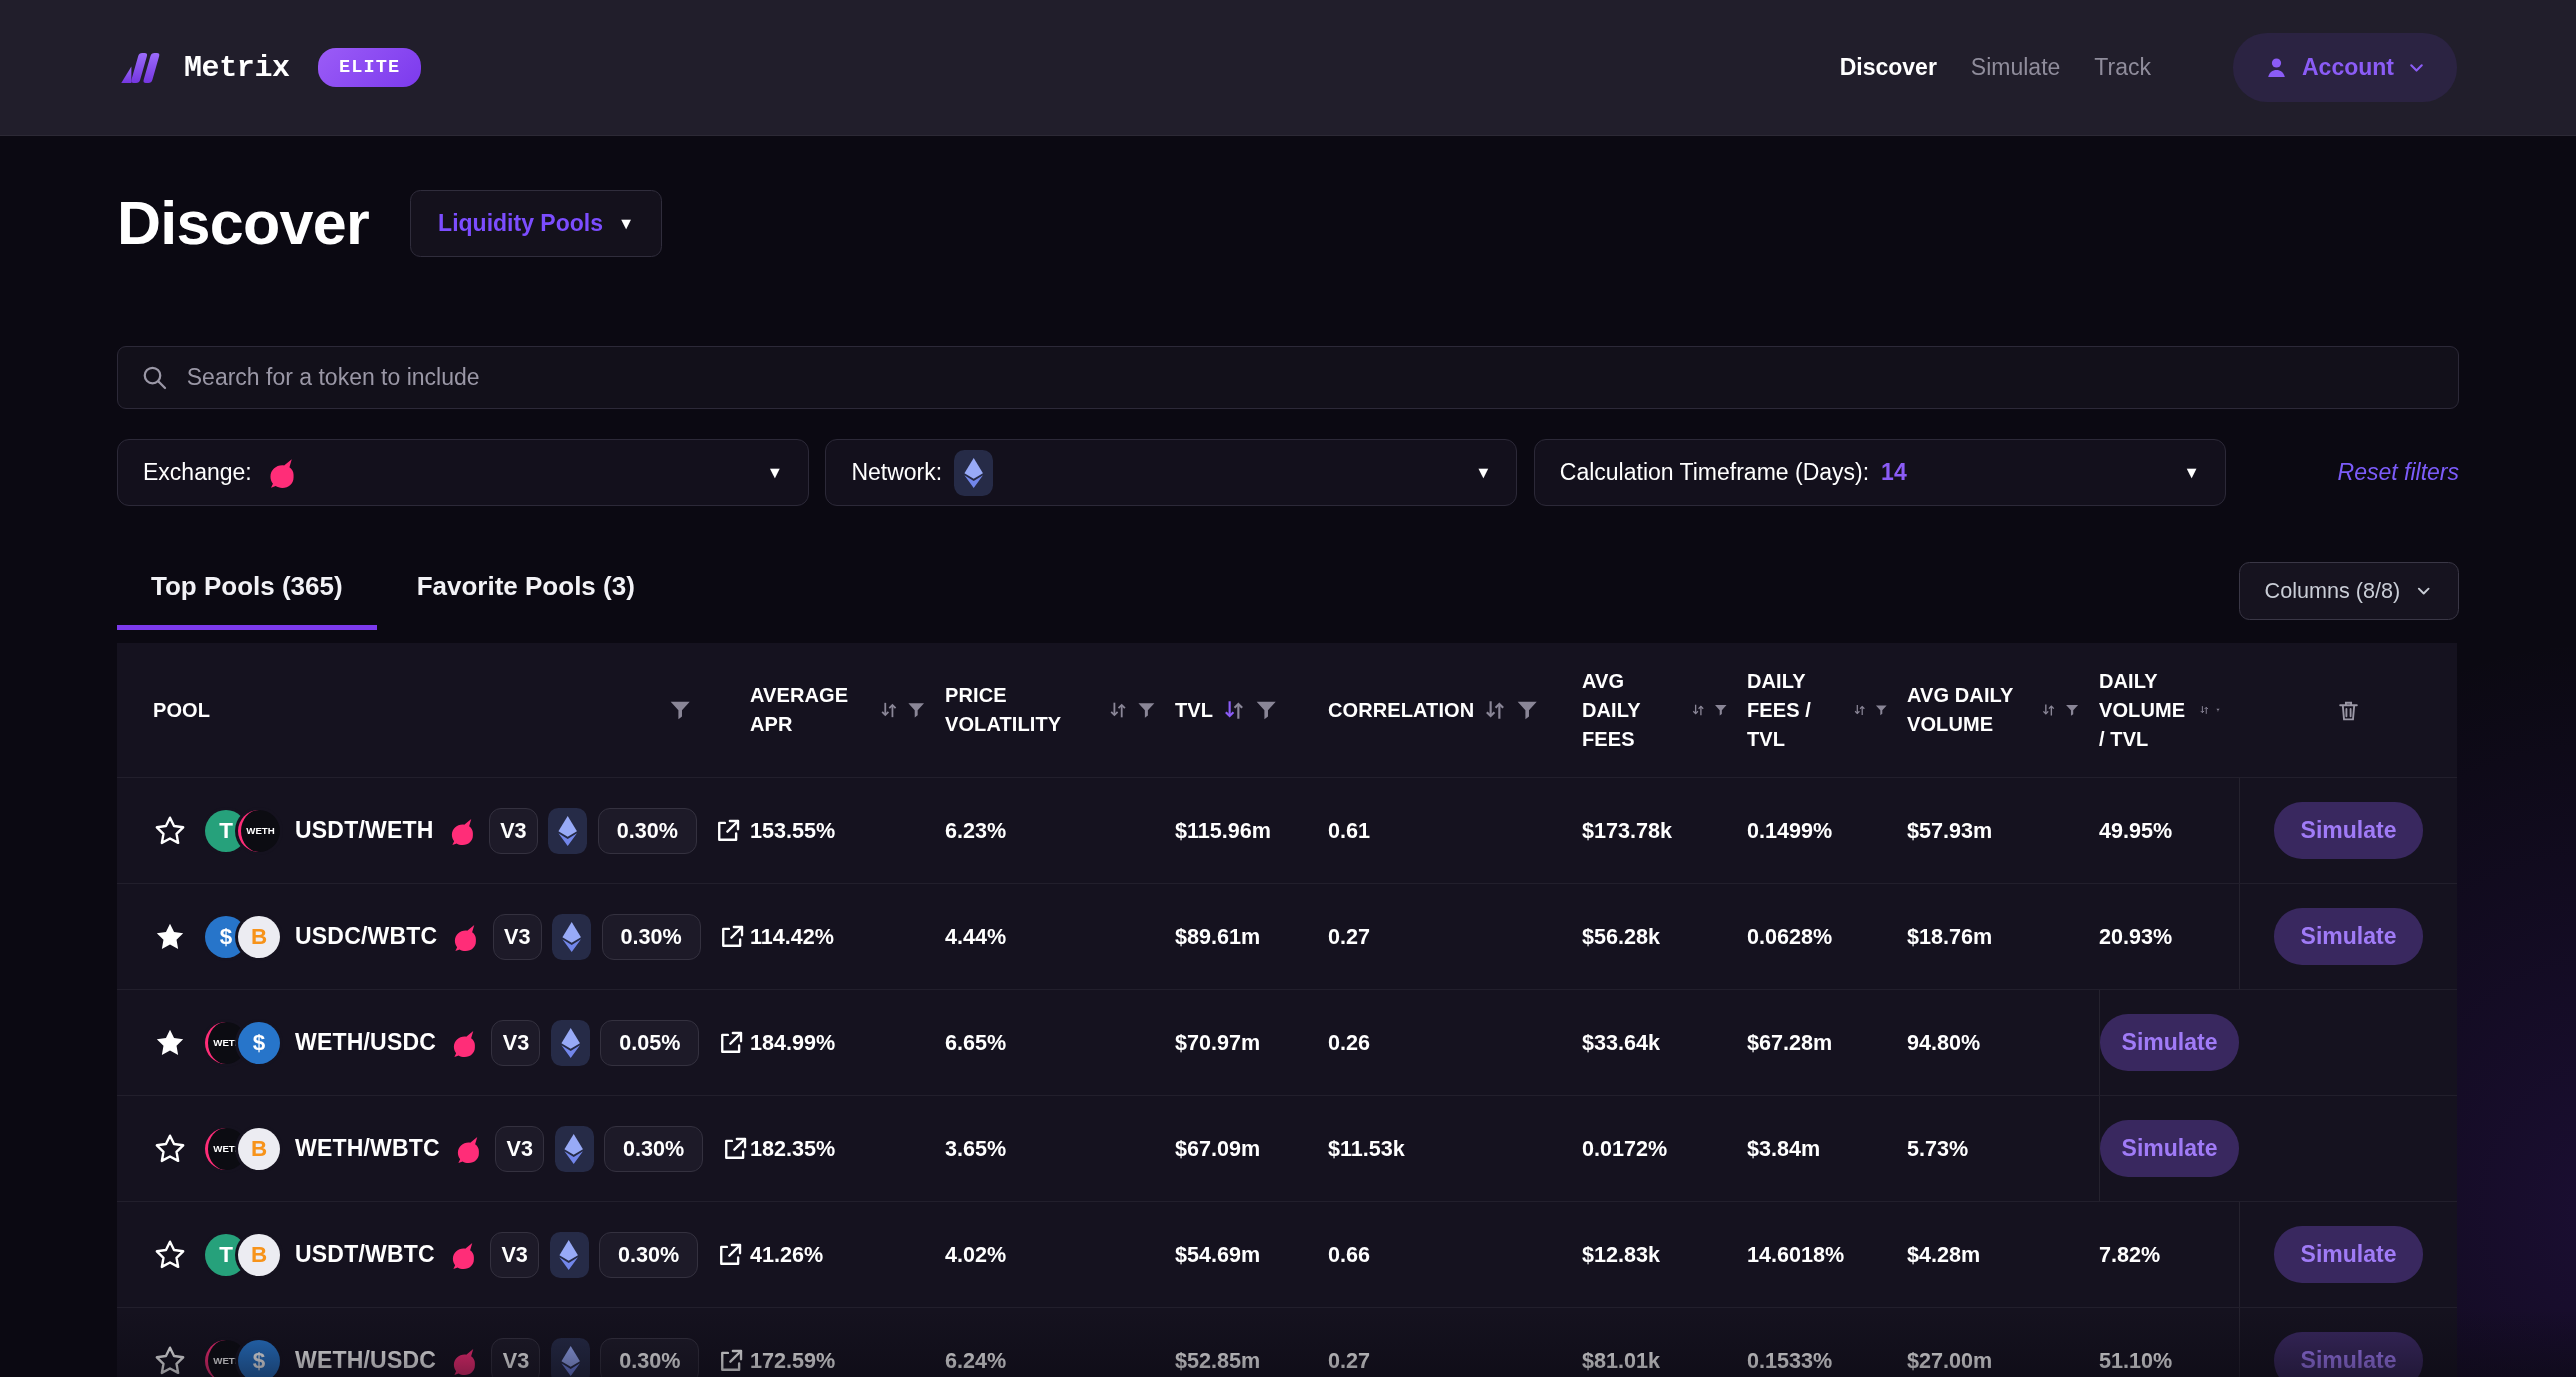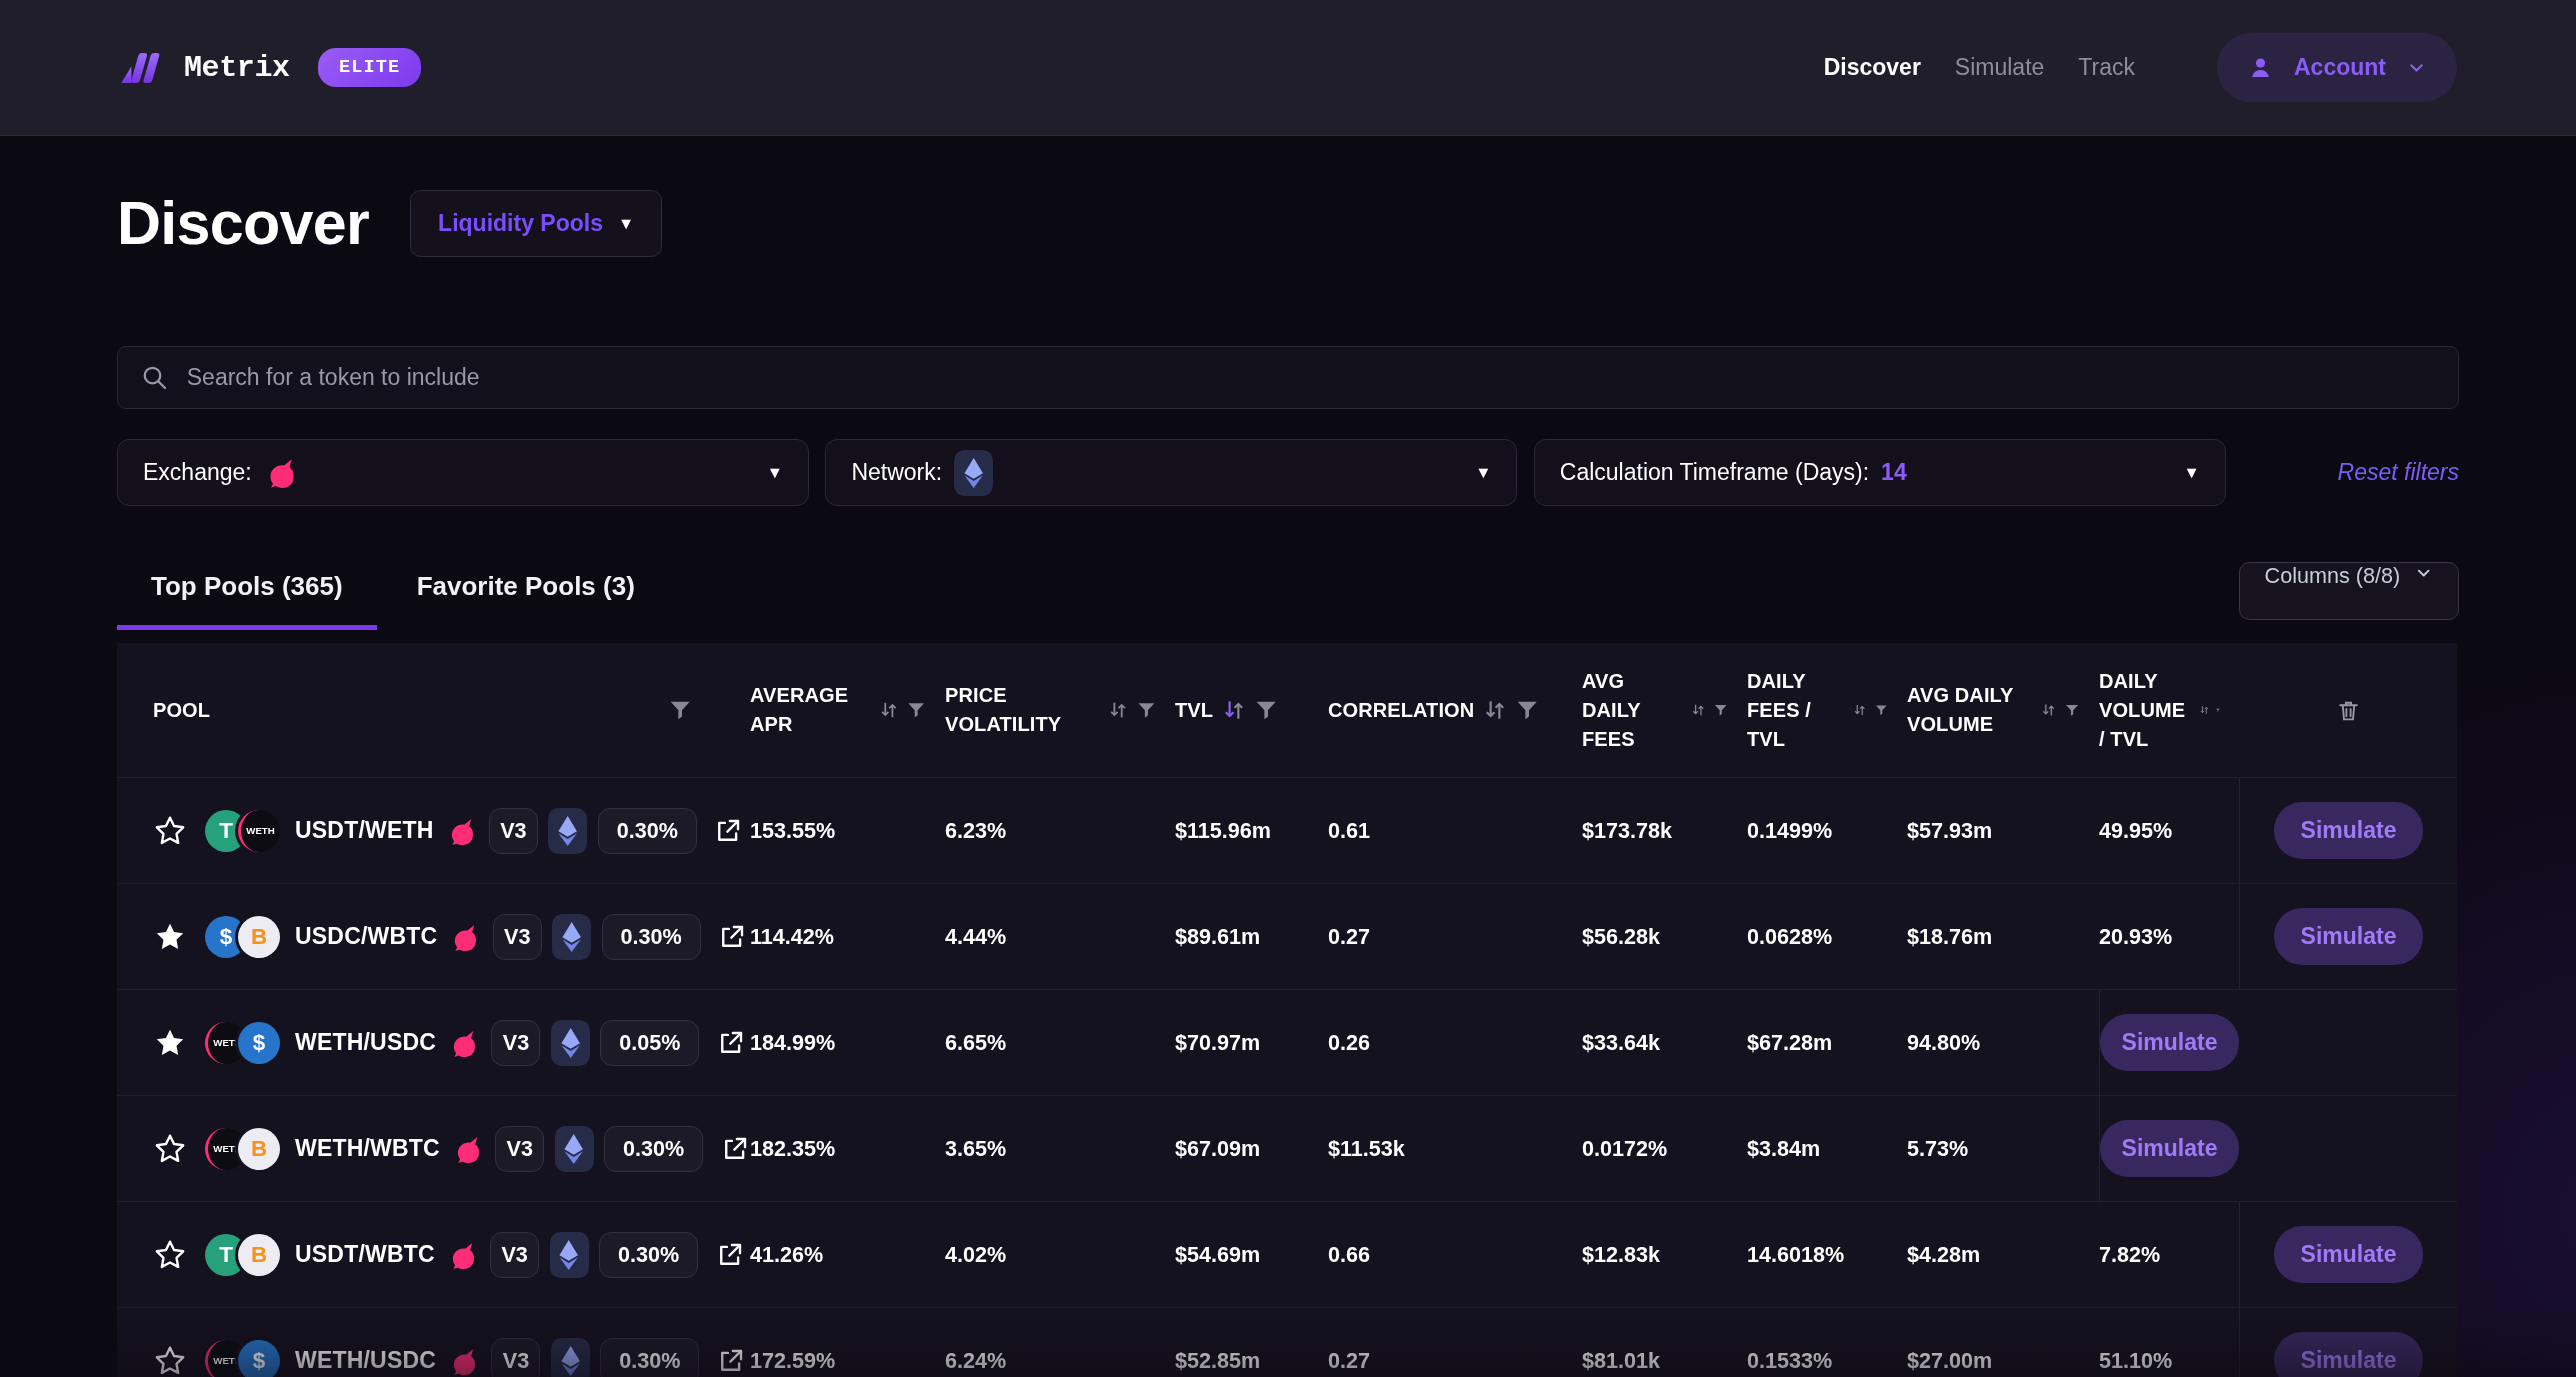--- a/index.html
+++ b/index.html
@@ -21,21 +21,21 @@
   .elite-badge {
     background:linear-gradient(135deg,#9b5cf7,#7c3aed); color:#fff; font-size:18.6px; font-weight:700;
     letter-spacing:1.1px; padding:9px 21px; border-radius:18px; margin-left:10.4px;
   }
   .nav { margin-left:auto; display:flex; align-items:center; gap:34px; font-size:23px; }
   .nav-link { color:#8f8c9b; cursor:pointer; }
   .nav-link.active { color:#fff; font-weight:700; }
   .account-btn {
     margin-left:48px; height:69px; padding:0 30px; border-radius:34px; border:none;
     background:#2b2342; color:#8b5cf6; font-size:23px; font-weight:600; font-family:inherit;
-    display:flex; align-items:center; gap:20px; cursor:pointer;
+    display:flex; align-items:center; gap:12px; cursor:pointer;
   }
 
   
   .main { padding:0 117px; }
   .title-row { margin-top:52px; display:flex; align-items:center; gap:41px; }
   .page-title { font-size:61px; font-weight:800; letter-spacing:-0.7px; }
   .view-select {
     height:67px; padding:15px 27px; background:#14111c; border:1.5px solid #302d3c; border-radius:10.4px;
     display:flex; align-items:center; gap:15px; color:#7c4dff; font-size:23px; font-weight:700;
     font-family:inherit; cursor:pointer;
@@ -70,21 +70,21 @@
   .tabs-row { margin-top:46px; display:flex; align-items:center; }
   .tab {
     font-size:26px; font-weight:700; color:#f2f2f6; padding:19.4px 34px 22.4px 34px; cursor:pointer;
     border-bottom:5.2px solid transparent;
   }
   .tab.active { border-bottom-color:#7c3aed; }
   .tab + .tab { margin-left:6px; }
   .columns-btn {
     margin-left:auto; height:58px; padding:0 25px; background:#16131f; border:1.5px solid #3a3746;
     border-radius:10.4px; color:#c9cdd6; font-size:21.6px; font-family:inherit; display:flex;
-    gap:13.4px; cursor:pointer;
+    align-items:center; gap:13.4px; cursor:pointer;
   }
 
   
   .table { margin-top:13.4px; background:#15121f; width:2340px; }
   .grid {
     display:grid;
     grid-template-columns:633px 195px 230px 153px 254px 165px 160px 192px 140px 218px;
   }
   .thead { height:134px; }
   .hcell { display:flex; align-items:center; gap:9px; padding-right:19.4px; }

